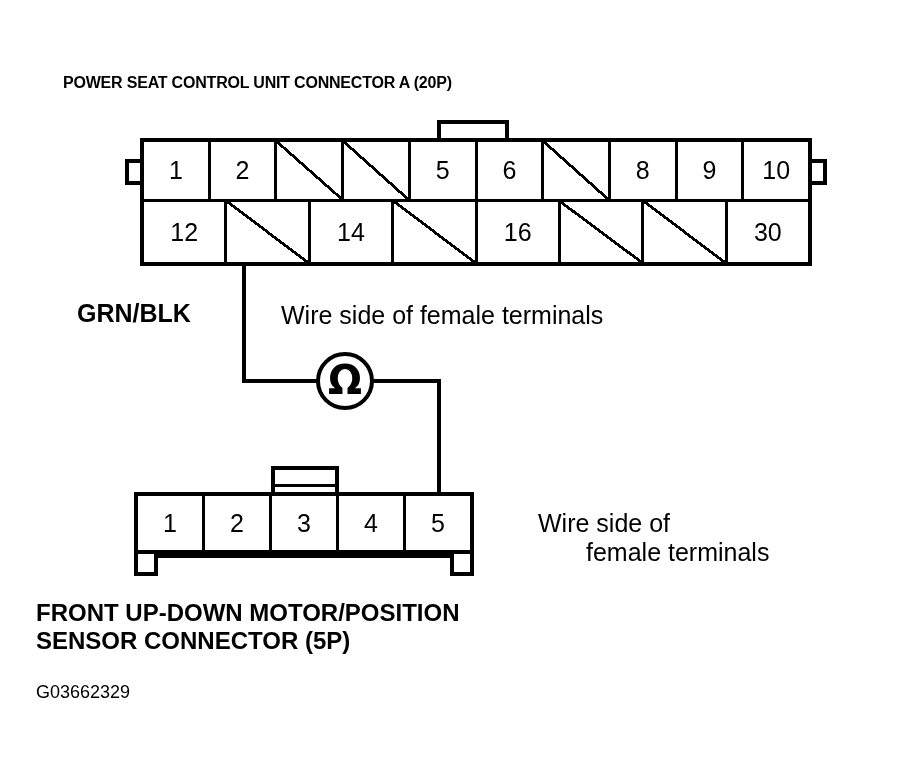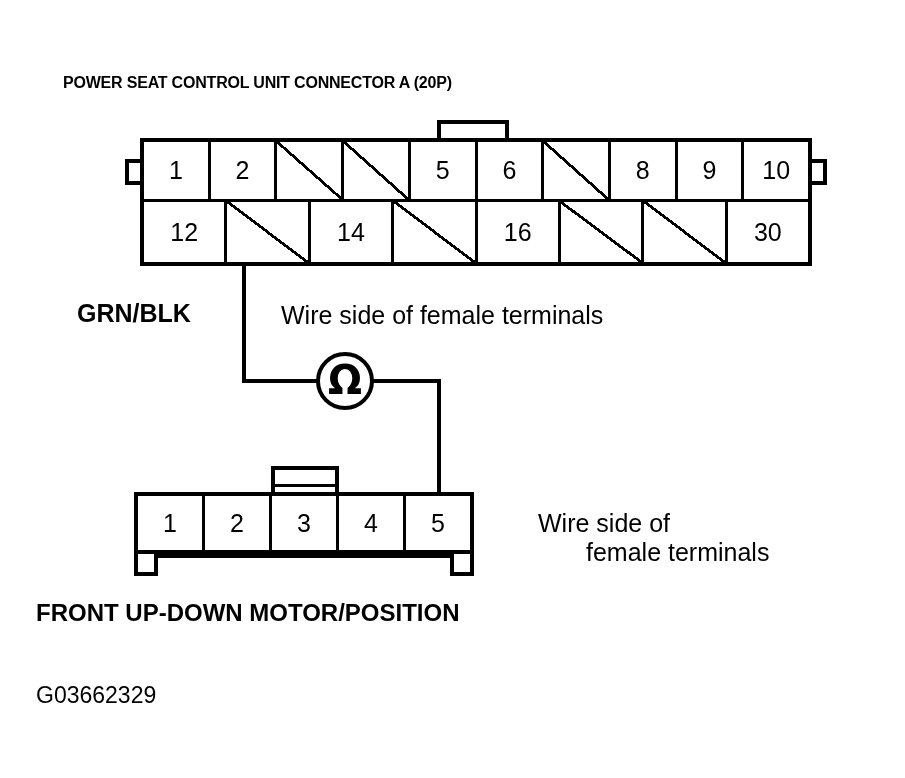--- a/index.html
+++ b/index.html
@@ -42,21 +42,21 @@
   }
   .caption-bold {
     font-weight: bold;
     font-size: 24px;
     line-height: 1.12;
     white-space: nowrap;
     text-align: right;
   }
   .fig-code {
     font-weight: normal;
-    font-size: 23px;
+    font-size: 18px;
     white-space: nowrap;
   }
 
   
   #conn20 {
     left: 140px;
     top: 138px;
     width: 672px;
     height: 128px;
     border: 4px solid #000;
@@ -333,16 +333,17 @@
   </div>
 
   <div class="abs foot5-bar"></div>
   <div class="abs foot5-left"></div>
   <div class="abs foot5-right"></div>
 
   <div class="abs text-plain" style="left:538px; top:508px;text-align:right;">Wire side of</div>
   <div class="abs text-plain" style="left:538px; top:537px;margin-left:48px;">female terminals</div>
 
   <div class="abs caption-bold" style="left:36px; top:600px;">FRONT UP-DOWN MOTOR/POSITION</div>
+  <div class="abs caption-bold" style="left:36px; top:628px;">SENSOR CONNECTOR (5P)</div>
 
   <div class="abs fig-code" style="left:36px; top:682px;">G03662329</div>
 
 </div>
 
 </body></html>

